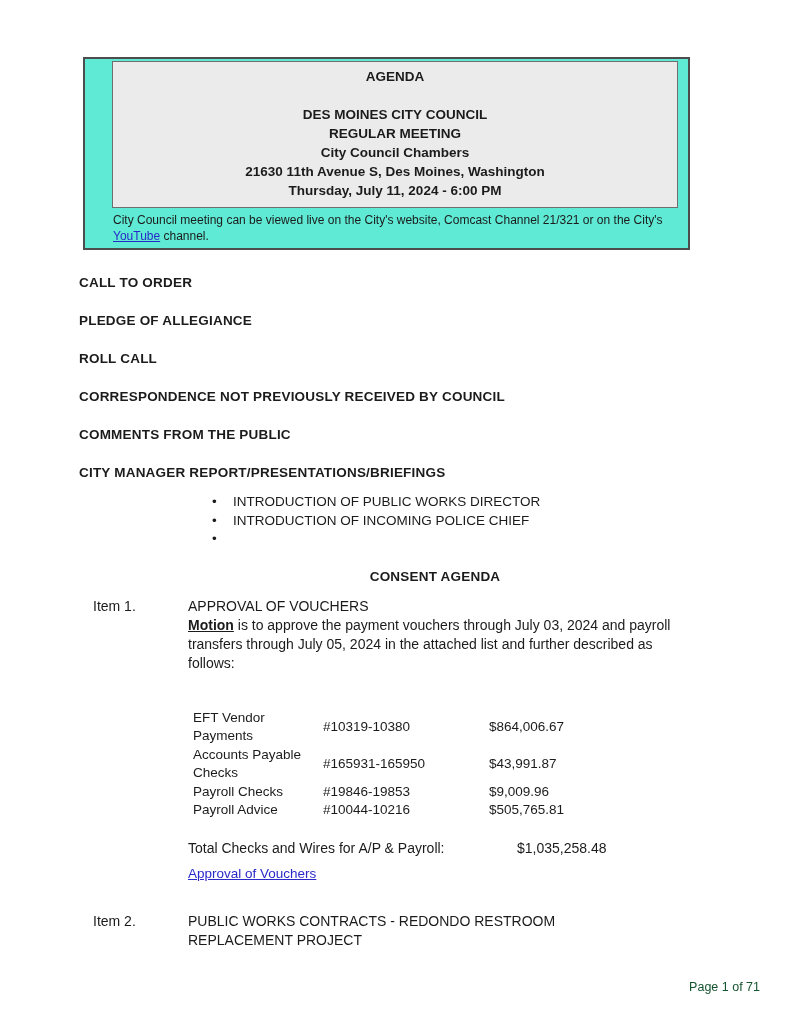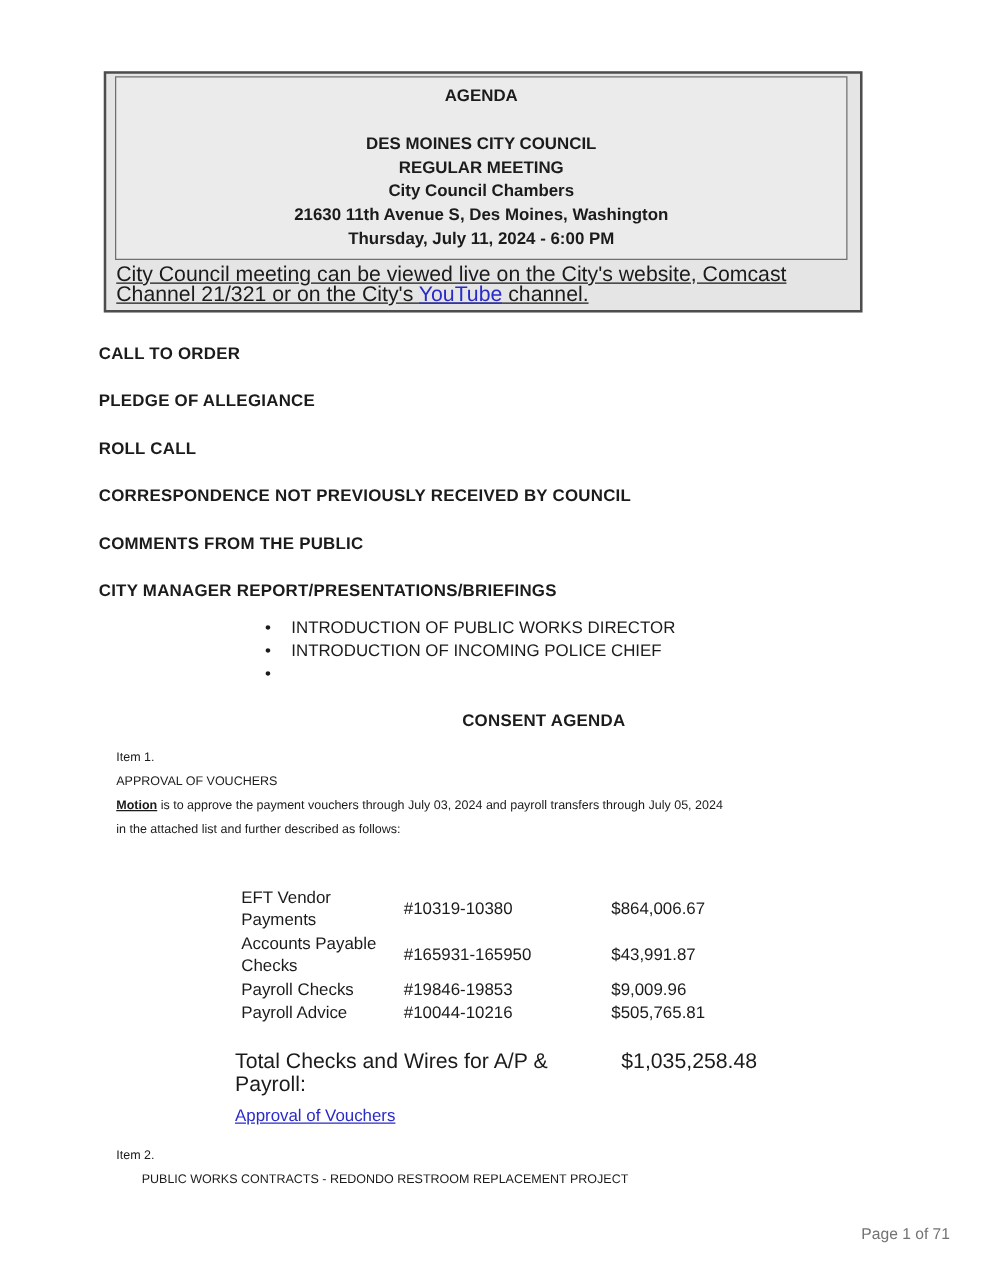--- a/index.html
+++ b/index.html
@@ -5,68 +5,68 @@
   html, body { margin:0; padding:0; background:#ffffff; }
   .page {
     width:791px; height:1024px; position:relative; overflow:hidden;
     background:#ffffff; color:#1b1b1b;
     font-family:"Liberation Sans","DejaVu Sans",sans-serif;
   }
 
   
   .header-box {
     margin:57px 0 0 83px; width:607px; box-sizing:border-box;
-    border:2px solid #4d4d4d; background:#e5e5e5;
+    border:2px solid #4d4d4d; background:#5eead4;padding-left:20px;
   }
   .header-inner {
     margin:2px 10px 3px 7px; border:1px solid #6f6f6f; background:#ebebeb;
     text-align:center; padding:5px 4px 7px 4px;
   }
   .hline { font-weight:bold; font-size:13.5px; line-height:19px; }
   .hgap  { height:19px; }
   .header-notice {
-    font-size:17px; line-height:16px; padding:1px 8px 4px 8px;text-decoration:underline;
+    font-size:12px; line-height:16px; padding:1px 8px 4px 8px;
   }
   a.doc-link { color:#2a2ac9; text-decoration:underline; cursor:pointer; }
 
   
   .section-heading {
     font-weight:bold; font-size:13.5px; line-height:16px;
     margin:22px 0 0 79px; letter-spacing:0.2px;
   }
   .section-heading.first { margin-top:25px; }
 
   .bullet-list { margin:12px 0 0 212px; }
   .bullet-row { display:flex; font-size:13.5px; line-height:18.5px; }
   .bullet-glyph { width:21px; flex:none; }
 
-  .item-row { display:flex; margin:12px 0 0 93px; font-size:10px; line-height:19px;flex-direction:column; }
+  .item-row { display:flex; margin:12px 0 0 93px; font-size:14px; line-height:19px; }
   .item-label { width:95px; flex:none; }
   .item-body  { max-width:492px; }
   .bold-underline { font-weight:bold; text-decoration:underline;margin-top:34px; }
 
   table.voucher-table {
     margin:36px 0 0 193px; border-collapse:collapse;
     font-size:13.5px;
   }
   table.voucher-table td { padding:0; vertical-align:middle; line-height:18.5px; }
   td.v-desc   { width:130px; padding-right:34px; }
   td.v-range  { width:166px; }
   td.v-amount { min-width:100px; }
 
-  .total-row { display:flex; margin:19px 16px 0 188px; font-size:17px; line-height:19px; }
+  .total-row { display:flex; margin:19px 16px 0 188px; font-size:14px; line-height:19px;gap:20px; }
   .total-label { width:309px; flex:none; }
 
   .attachment-line { margin:6px 0 0 188px; font-size:13.5px; line-height:19px; }
 
-  .item2 { margin-top:13px; }
-  .item2 .item-body { max-width:430px;text-align:center; }
+  .item2 { margin-top:29px; }
+  .item2 .item-body { max-width:430px; }
 
   .page-footer {
-    position:absolute; right:31px; bottom:30px; font-size:12.5px; color:#737373;
+    position:absolute; right:31px; bottom:30px; font-size:12.5px; color:#14532d;
   }
 </style>
 </head>
 <body>
 
 <div class="page">
 
   <div class="header-box">
     <div class="header-inner">
       <div class="hline">AGENDA</div>

